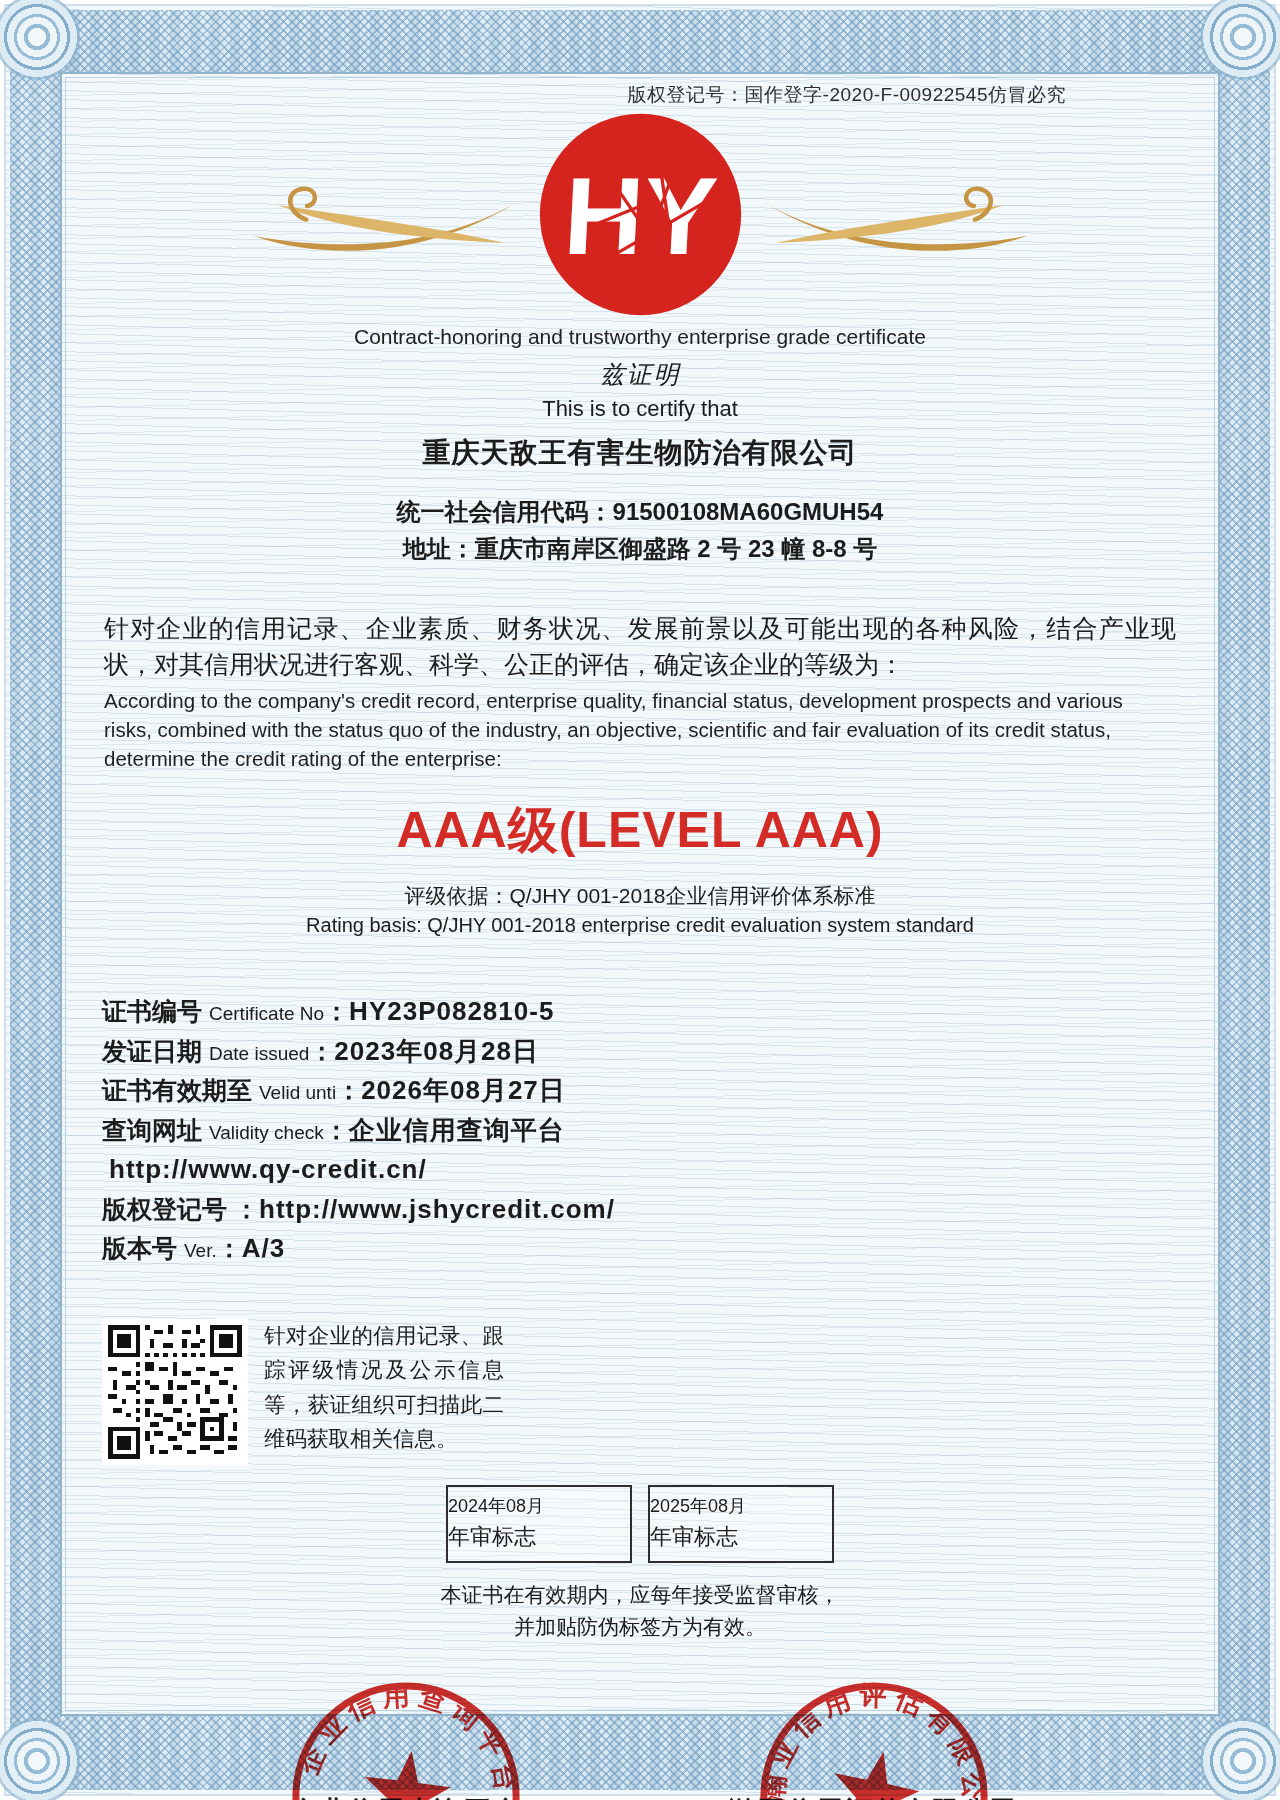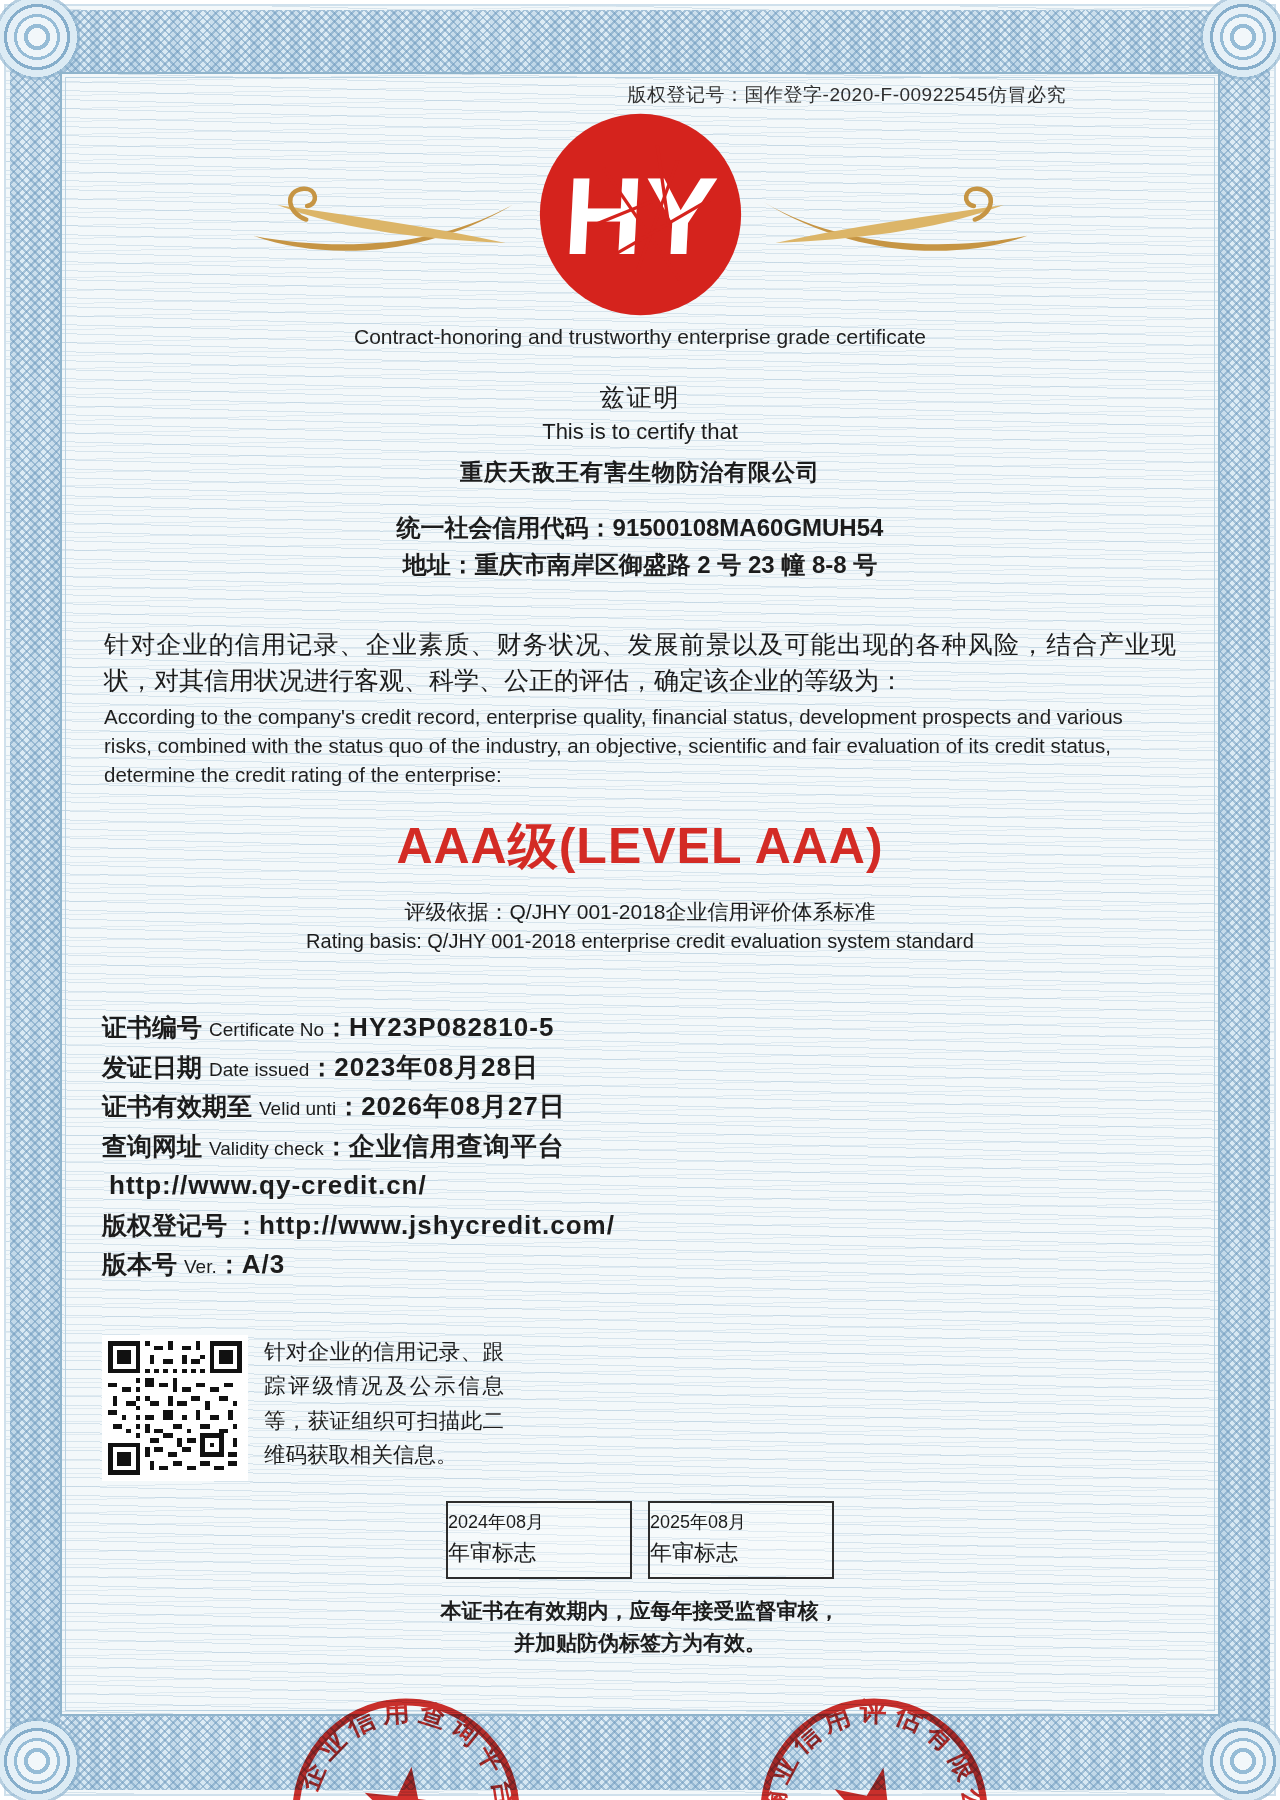--- a/index.html
+++ b/index.html
@@ -42,23 +42,23 @@
 
   .copyright { font-size:19px; color:#2e2e2e; text-align:right; padding-right:148px; letter-spacing:.5px; }
 
   .logo-row { display:flex; align-items:center; justify-content:center; margin-top:4px; height:212px; }
   .flourish { width:272px; height:104px; flex:0 0 auto; }
   .flourish.rt { transform:scaleX(-1); }
   .logo { width:205px; height:205px; margin:0 16px; flex:0 0 auto; }
 
   .title-cn { font-size:46px; font-weight:700; letter-spacing:6px; margin-top:4px; color:#141414; }
   .title-en { font-size:21px; margin-top:8px; color:#222; }
-  .certify-cn { font-size:25px; margin-top:32px; letter-spacing:2px; }
+  .certify-cn { font-size:25px; margin-top:9px; letter-spacing:2px;font-style:italic; }
   .certify-en { font-size:22px; margin-top:5px; }
-  .company-name { font-size:23px; font-weight:700; margin-top:12px; letter-spacing:1px; }
+  .company-name { font-size:28px; font-weight:700; margin-top:12px; letter-spacing:1px; }
   .company-code { font-size:24px; margin-top:24px; font-weight:600; }
   .company-addr { font-size:24px; margin-top:5px; font-weight:600; }
 
   .body-block { text-align:left; padding:0 38px; margin-top:46px; }
   .body-cn { font-size:25px; line-height:1.42; text-align:justify; font-weight:500; }
   .body-en { font-size:20.5px; line-height:1.42; margin-top:4px; color:#1f1f1f; }
 
   .rating { font-size:50px; font-weight:800; color:#d32b25; letter-spacing:1px; margin-top:24px; }
   .basis-cn { font-size:21px; margin-top:18px; font-weight:500; }
   .basis-en { font-size:20px; margin-top:4px; }
@@ -73,21 +73,21 @@
 
   .right-col { flex:1; }
   .qr-row { display:flex; align-items:flex-start; }
   .qr { width:146px; height:146px; background:#fff; padding:6px; flex:0 0 auto; }
   .qr svg { width:100%; height:100%; display:block; }
   .qr-note { font-size:21.5px; line-height:1.6; text-align:justify; margin-left:16px; width:240px; font-weight:500; }
   .year-boxes { display:flex; gap:16px; margin-top:20px; justify-content:center; }
   .ybox { border:2.5px solid #2d2d2d; width:186px; padding:7px 0 9px; background:rgba(255,255,255,.25); }
   .ybox .y1 { font-size:18px; font-weight:500; }
   .ybox .y2 { font-size:22px; margin-top:4px; }
-  .annual-note { font-size:21px; line-height:1.5; margin-top:16px; text-align:center; font-weight:700; }
+  .annual-note { font-size:21px; line-height:1.5; margin-top:16px; text-align:center; font-weight:400; }
 
   .footer-orgs { display:flex; justify-content:center; gap:96px; margin-top:86px; }
   .org { position:relative; width:372px; padding-top:112px; }
   .org-cn { font-size:27px; font-weight:700; letter-spacing:2px; position:relative; z-index:1; }
   .org-en { font-size:17.5px; margin-top:7px; position:relative; z-index:1; }
   .seal { position:absolute; top:-4px; left:50%; width:238px; height:238px; margin-left:-119px;
           mix-blend-mode:multiply; opacity:.93; z-index:2; }
   .seal.l { transform:rotate(7deg); }
   .seal.r { transform:rotate(12deg); }
   .seal-ring { fill:none; stroke:#cf201c; stroke-width:7; }

